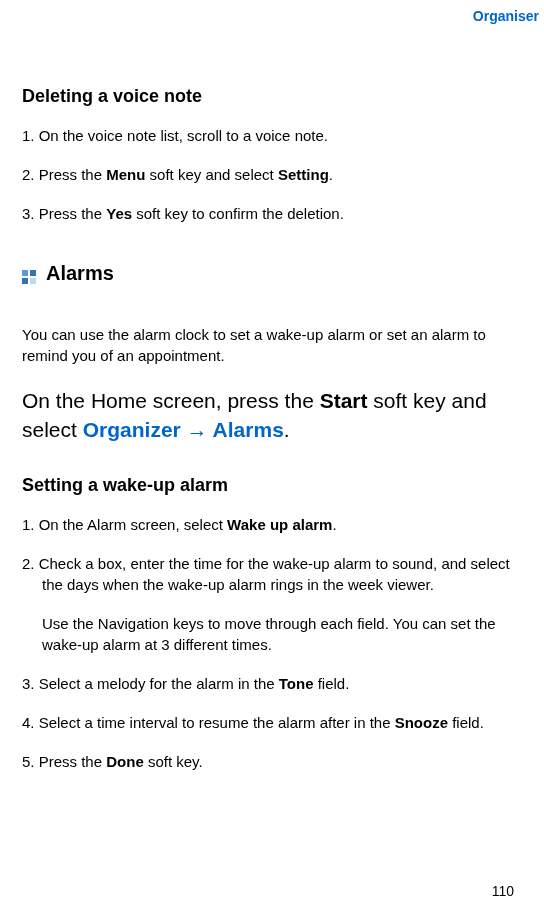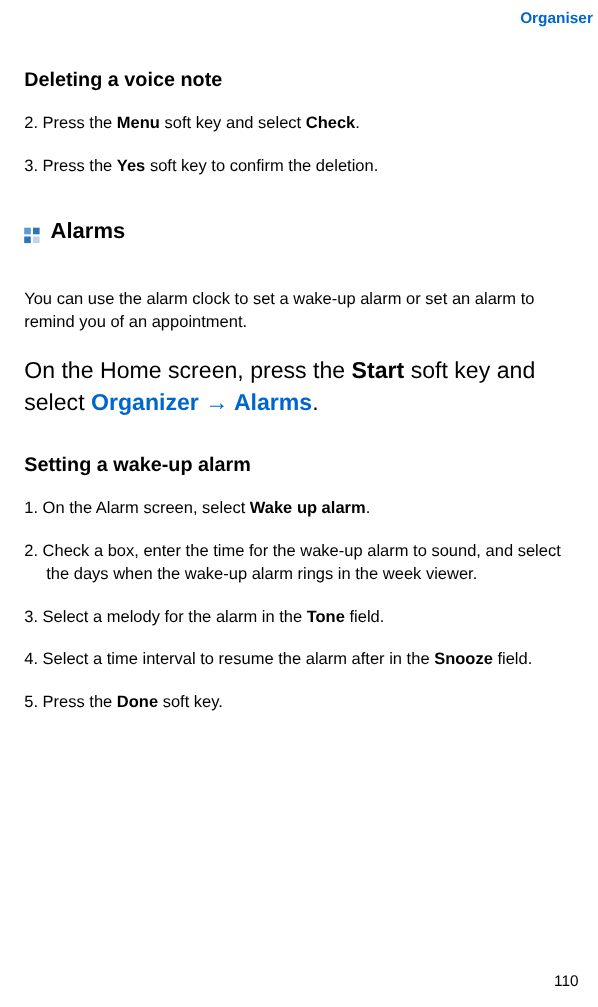--- a/index.html
+++ b/index.html
@@ -17,39 +17,38 @@
     }
     .header-label {
       position: absolute;
       top: 8px;
       right: 5px;
       color: #0066cc;
       font-size: 14px;
       font-weight: bold;
     }
     .content {
-      padding: 62px 20px 0 22px;
+      padding: 86px 20px 0 22px;
     }
     .section-title {
       font-size: 18px;
       font-weight: bold;
       color: #000;
       margin-bottom: 18px;
     }
     .step {
       font-size: 15px;
       color: #000;
       margin-bottom: 18px;
       padding-left: 20px;
       text-indent: -20px;
       line-height: 1.4;
     }
     .section-header {
       display: flex;
-      align-items: center;
       margin-top: 38px;
       margin-bottom: 22px;
     }
     .section-icon {
       display: inline-block;
       margin-right: 10px;
     }
     .section-icon-grid {
       display: inline-grid;
       grid-template-columns: 6px 6px;
@@ -95,36 +94,37 @@
     .step-sub {
       font-size: 15px;
       color: #000;
       line-height: 1.4;
       margin-bottom: 18px;
       padding-left: 20px;
     }
     .page-number {
       position: absolute;
       bottom: 16px;
-      right: 18px;
+      right: 30px;
       font-size: 14px;
       color: #000;
     }
     b { font-weight: bold; }
   </style>
 </head>
 <body>
 
 <div class="header-label">Organiser</div>
 
 <div class="content">
 
   <div class="section-title">Deleting a voice note</div>
 
-  <div class="step">2. Press the <b>Menu</b> soft key and select <b>Check</b>.</div>
+  <div class="step">1. On the voice note list, scroll to a voice note.</div>
+  <div class="step">2. Press the <b>Menu</b> soft key and select <b>Setting</b>.</div>
   <div class="step">3. Press the <b>Yes</b> soft key to confirm the deletion.</div>
 
   <div class="section-header">
     <span class="section-icon">
       <span class="section-icon-grid">
         <span class="sq sq1"></span>
         <span class="sq sq2"></span>
         <span class="sq sq3"></span>
         <span class="sq sq4"></span>
       </span>
@@ -136,19 +136,20 @@
 
 
   <div class="sub-body">
     <span>On the Home screen, press the <b>Start</b> soft key and select </span><span class="menu-path">Organizer → Alarms</span><span>.</span>
   </div>
 
   <div class="section-title">Setting a wake-up alarm</div>
 
   <div class="step">1. On the Alarm screen, select <b>Wake up alarm</b>.</div>
   <div class="step">2. Check a box, enter the time for the wake-up alarm to sound, and select the days when the wake-up alarm rings in the week viewer.</div>
+  <div class="step-sub">Use the Navigation keys to move through each field. You can set the wake-up alarm at 3 different times.</div>
   <div class="step">3. Select a melody for the alarm in the <b>Tone</b> field.</div>
   <div class="step">4. Select a time interval to resume the alarm after in the <b>Snooze</b> field.</div>
   <div class="step">5. Press the <b>Done</b> soft key.</div>
 
 </div>
 
 <div class="page-number">110</div>
 
 </body></html>

